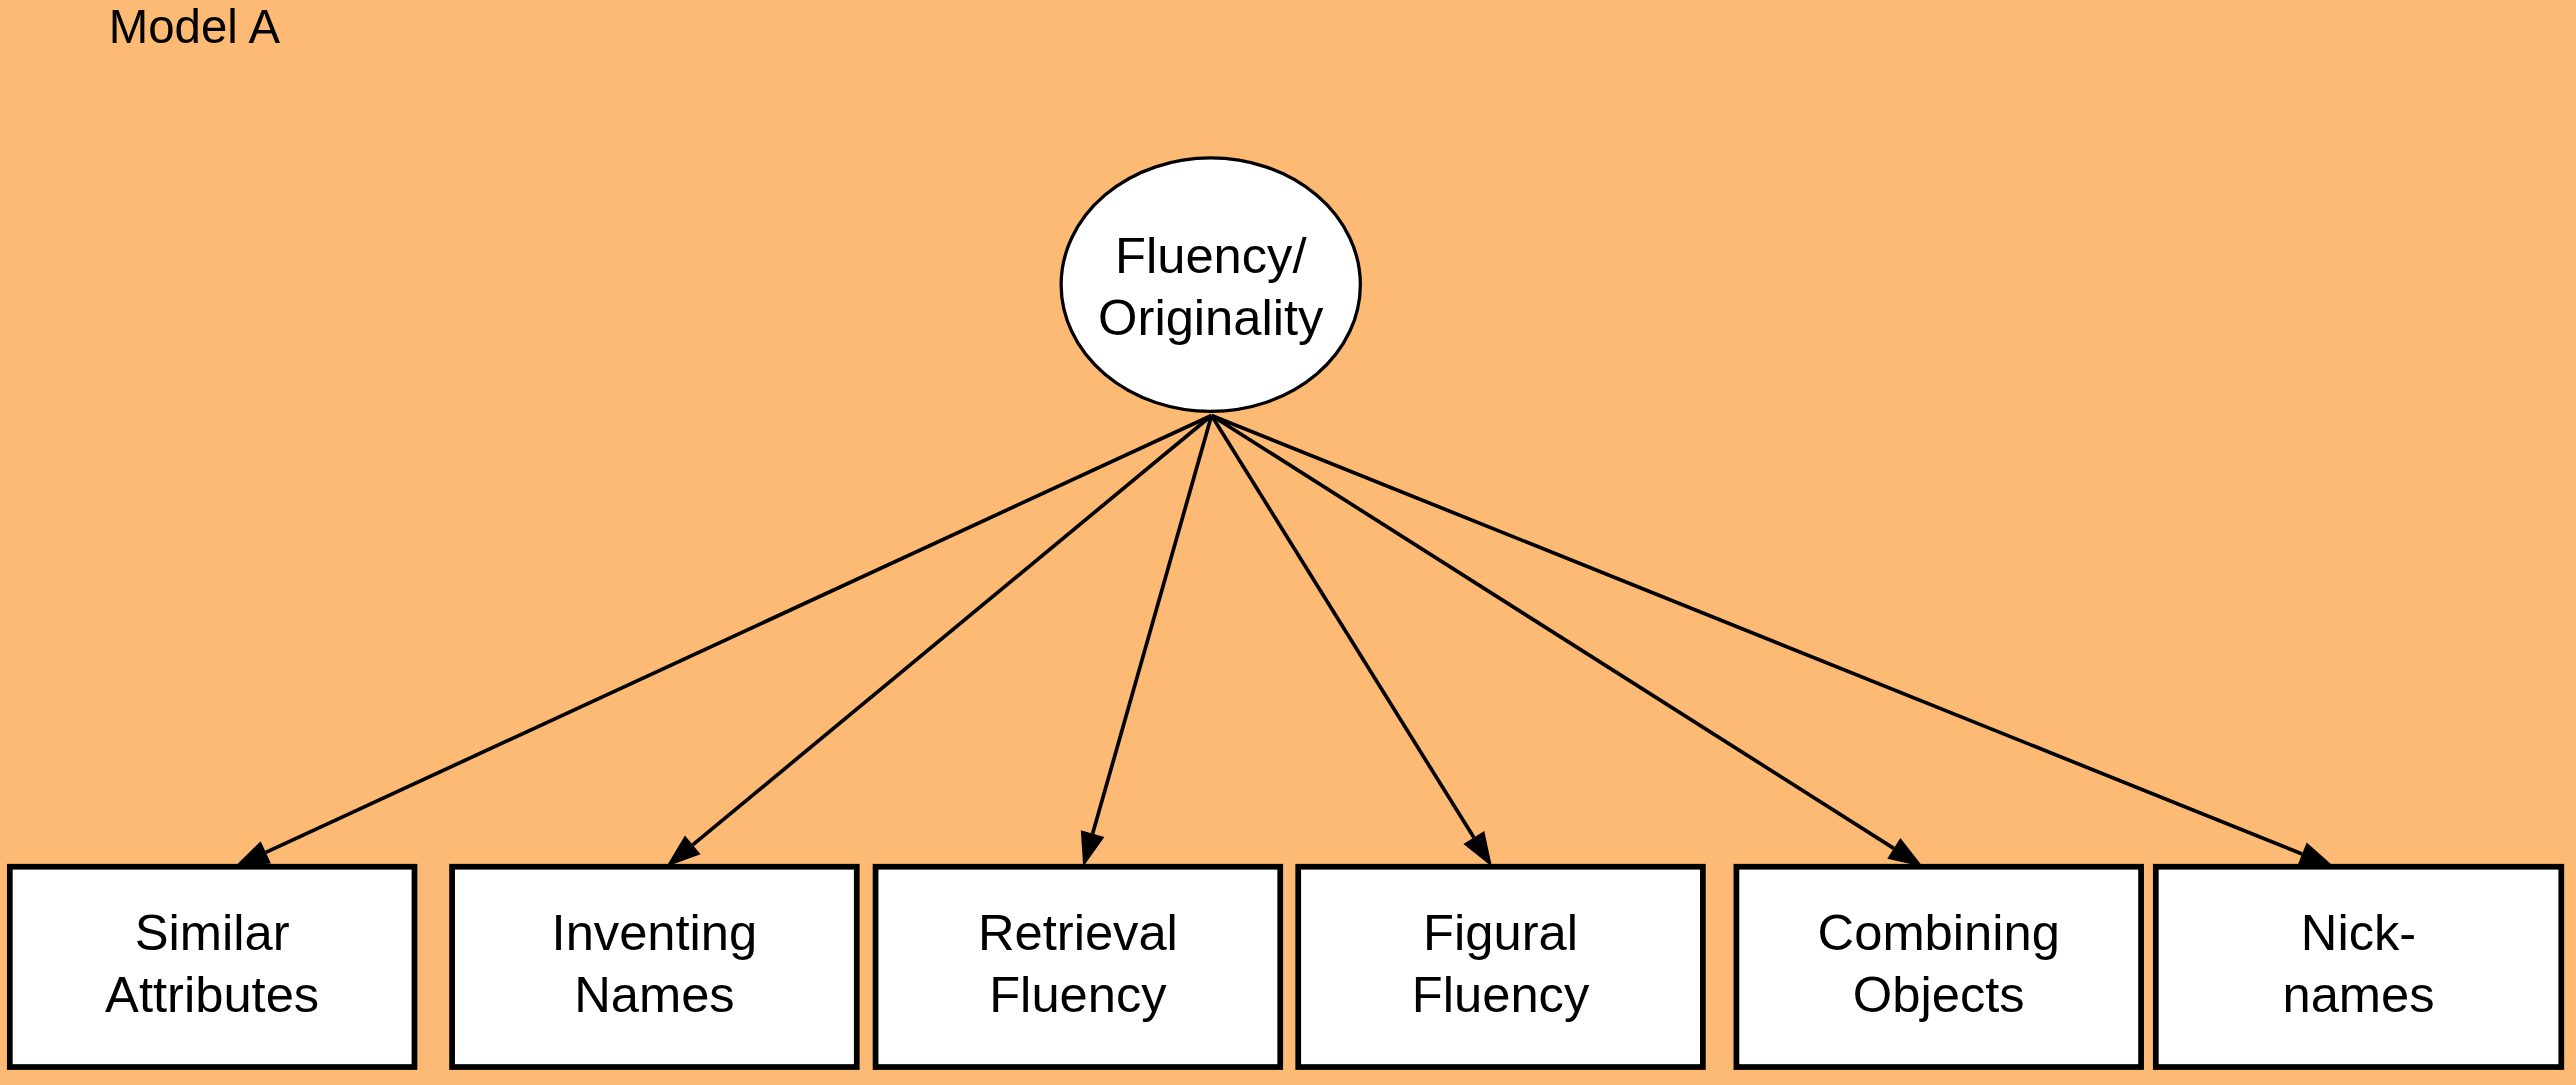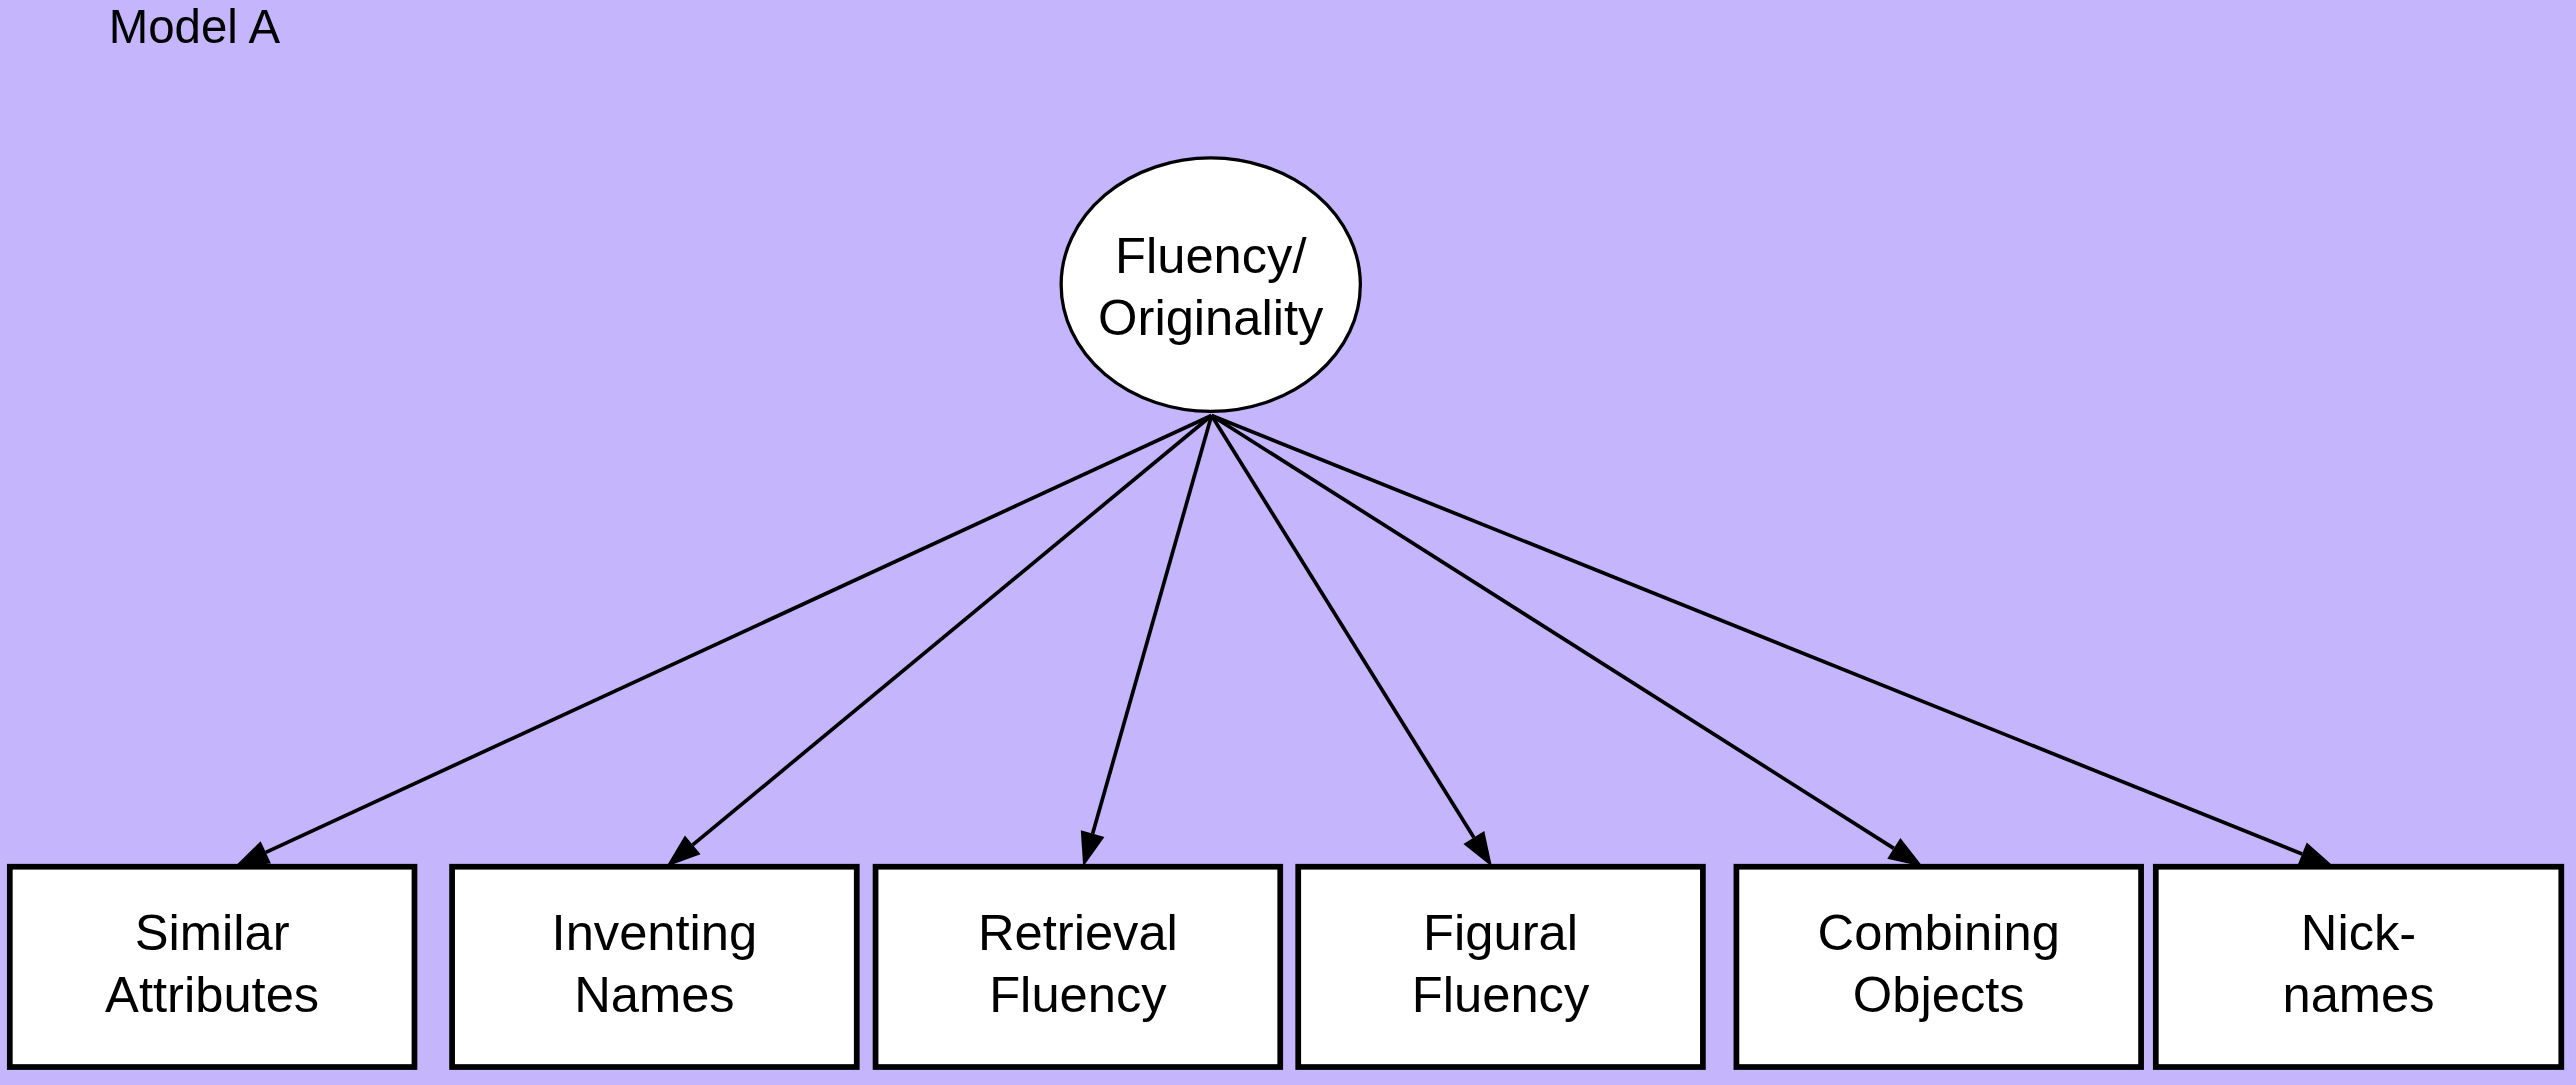--- a/index.html
+++ b/index.html
@@ -9,21 +9,21 @@
     background: #ffffff;
   }
   body {
     font-family: "Liberation Sans", sans-serif;
     color: #000000;
   }
   #figure {
     position: relative;
     width: 2576px;
     height: 1086px;
-    background: #c4b5fd;
+    background: #fdba74;
     overflow: hidden;
     text-align: right;
   }
   #figure-svg {
     position: absolute;
     top: 0;
     left: 0;
     width: 2576px;
     height: 1086px;
   }

